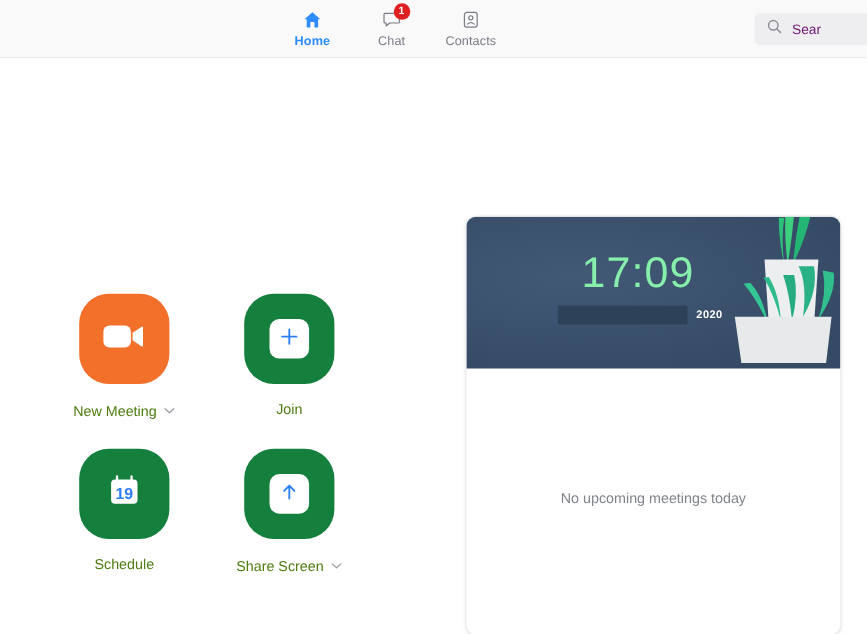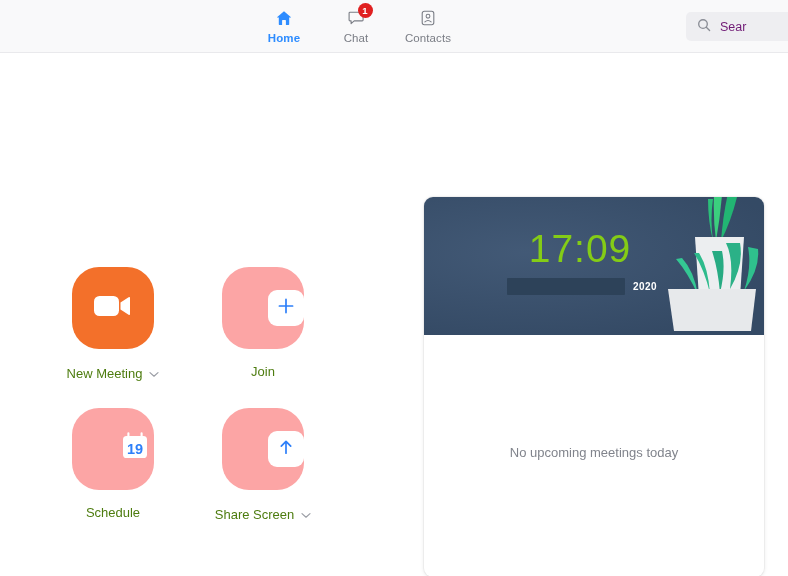--- a/index.html
+++ b/index.html
@@ -117,21 +117,21 @@
   }
   .tile-icon {
     width: 82px;
     height: 82px;
     border-radius: 27px;
     display: flex;
     align-items: center;
     justify-content: center;
   }
   .tile-icon.orange { background: #f3702a; }
-  .tile-icon.blue   { background: #fca5a5; justify-content: flex-end; }
+  .tile-icon.blue   { background: #15803d; }
 
   .inner-white {
     width: 36px;
     height: 36px;
     background: #ffffff;
     border-radius: 9px;
     display: flex;
     align-items: center;
     justify-content: center;
   }
@@ -175,21 +175,21 @@
     position: absolute; inset: 0;
     background: radial-gradient(ellipse at 30% 40%, rgba(255,255,255,0.045), rgba(0,0,0,0.10) 80%);
   }
 
   .clock {
     position: absolute;
     left: 0; right: 0;
     top: 30px;
     text-align: center;
     font-size: 39px;
-    color: #84cc16;
+    color: #86efac;
     letter-spacing: 1px;
     font-weight: normal;
     z-index: 3;
     padding-right: 28px;
   }
   .date-row {
     position: absolute;
     top: 81px;
     left: 0; right: 0;
     display: flex;

